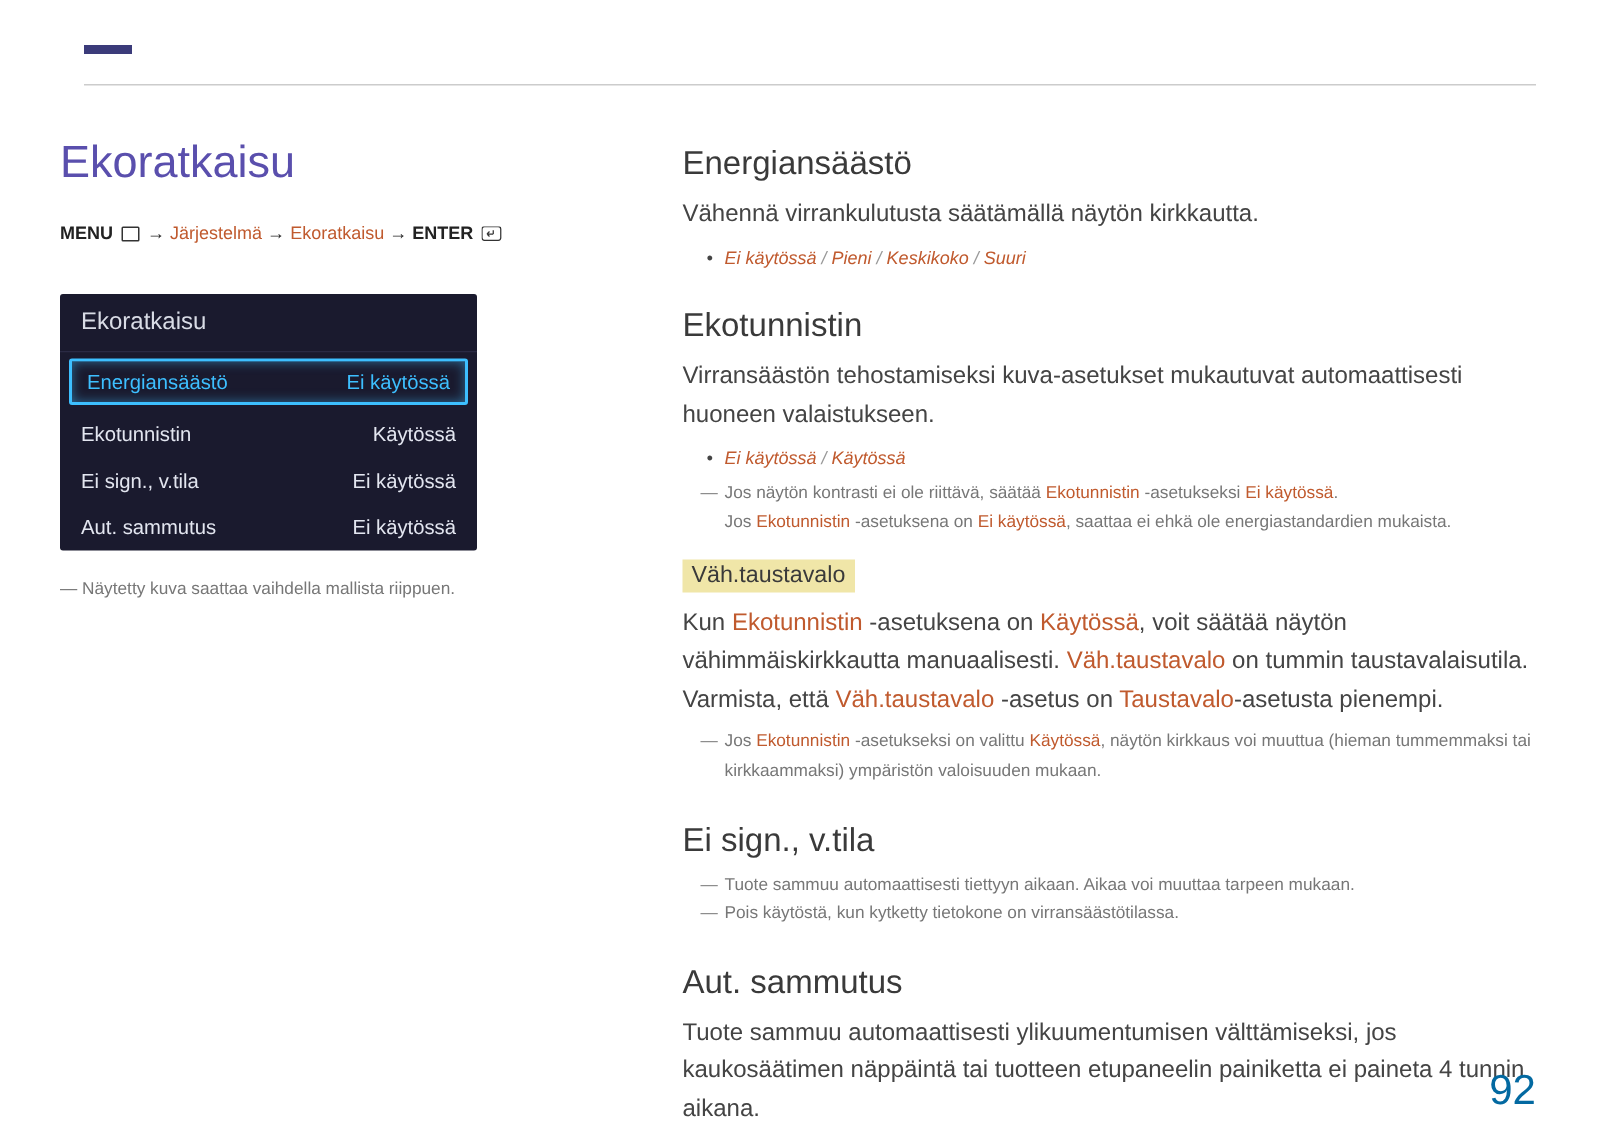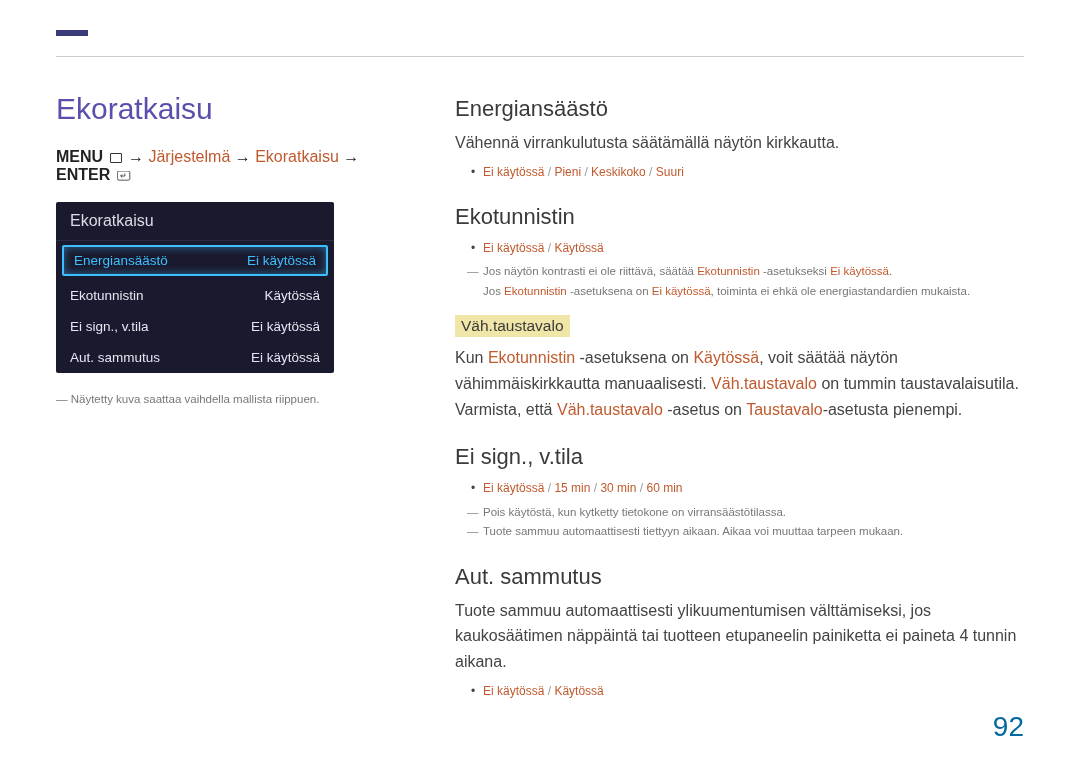--- a/index.html
+++ b/index.html
@@ -1,45 +1,45 @@
 <!DOCTYPE html>
 <html><head>
 <meta charset="utf-8">
 <style>
   * { box-sizing: border-box; margin: 0; padding: 0; }
   html, body { width: 1080px; height: 763px; background: #fff; font-family: Arial, Helvetica, sans-serif; color: #333; }
   .page { width: 1080px; height: 763px; position: relative; padding: 0; }
   .topbar { position: absolute; left: 56px; top: 30px; width: 32px; height: 6px; background: #3b3b7a; }
   .hr-top { position: absolute; left: 56px; right: 56px; top: 56px; border-top: 1px solid #ccc; }
-  .left-col { position: absolute; left: 56px; top: 92px; width: 330px; }
+  .left-col { position: absolute; left: 40px; top: 92px; width: 330px; }
   .right-col { position: absolute; left: 455px; top: 96px; right: 56px; }
   .page-num { position: absolute; right: 56px; bottom: 20px; font-size: 28px; color: #0369a1; font-weight: 300; }
 
   h1.main-title { font-size: 30px; font-weight: 400; color: #5a4fad; margin-bottom: 22px; }
-  .breadcrumb { font-size: 16px; color: #222; margin-bottom: 18px; }
+  .breadcrumb { font-size: 12px; color: #222; margin-bottom: 34px; }
   .breadcrumb .accent { color: #c05a2e; }
   .breadcrumb .icon-box { display:inline-block; width:12px; height:10px; border:1px solid #333; border-radius:1px; vertical-align:middle; margin:0 2px; position:relative;}
   .breadcrumb .enter-icon { display:inline-block; width:14px; height:10px; vertical-align:middle; margin-left:2px; }
 
   .osd-box { width: 278px; background: #1a1a2e; border-radius: 2px; overflow: hidden; margin-bottom: 18px; }
   .osd-title { color: #d9dce6; font-size: 16px; font-weight: 400; padding: 10px 14px; border-bottom: 1px solid #2a2a44; }
   .osd-row { display:flex; justify-content:space-between; align-items:center; color:#e3e6f0; font-size:13.5px; padding: 8px 14px; }
   .osd-row .val { color:#e3e6f0; }
   .osd-row.selected { background: #1a1a2e; padding:4px 6px; }
   .osd-row.selected .inner { display:flex; justify-content:space-between; align-items:center; width:100%; padding:6px 10px; border: 2px solid #3dbfff; border-radius:2px; box-shadow: inset 0 0 8px rgba(61,191,255,0.5); color:#3dbfff; }
   .osd-row.selected .label, .osd-row.selected .val { color:#3dbfff; }
 
   .footnote { font-size: 11.5px; color: #777; line-height: 1.5; }
   .footnote::before { content: "― "; color:#777; }
 
   .right-col h2 { font-size: 22px; font-weight: 400; color: #3a3a3a; margin-bottom: 8px; margin-top: 0; }
   .right-col .section + .section { margin-top: 22px; }
   .right-col p { font-size: 16px; color: #444; line-height: 1.6; margin-bottom: 6px; }
   .right-col ul { list-style: none; margin: 4px 0 4px 0; }
-  .right-col ul.bullets > li { font-size: 12px; color:#444; line-height:1.7; padding-left: 28px; position:relative; }
+  .right-col ul.bullets > li { font-size: 12px; color:#444; line-height:1.7; padding-left: 28px; position:relative;font-style:italic; }
   .right-col ul.bullets > li::before { content: "•"; position:absolute; left:16px; color:#444; }
   .right-col ul.dashes > li { font-size: 11.5px; color:#777; line-height:1.7; padding-left: 28px; position:relative; }
   .right-col ul.dashes > li::before { content: "―"; position:absolute; left:12px; color:#888; }
   .accent { color: #c05a2e; }
   .sep { color: #999; }
   .subhead { display:inline-block; background: #f0e6a8; color:#3a3a3a; font-size:15.5px; padding: 2px 6px; margin-top: 10px; margin-bottom: 8px; }
 </style>
 </head>
 <body>
 <div class="page">
@@ -98,48 +98,49 @@
       <p>Vähennä virrankulutusta säätämällä näytön kirkkautta.</p>
       <ul class="bullets">
         <li>
           <span class="accent">Ei käytössä</span><span class="sep"> / </span><span class="accent">Pieni</span><span class="sep"> / </span><span class="accent">Keskikoko</span><span class="sep"> / </span><span class="accent">Suuri</span>
         </li>
       </ul>
     </div>
 
     <div class="section">
       <h2>Ekotunnistin</h2>
+      <p>Virransäästön tehostamiseksi kuva-asetukset mukautuvat automaattisesti huoneen valaistukseen.</p>
       <ul class="bullets">
         <li>
           <span class="accent">Ei käytössä</span><span class="sep"> / </span><span class="accent">Käytössä</span>
         </li>
       </ul>
       <ul class="dashes">
         <li>
           <span>Jos näytön kontrasti ei ole riittävä, säätää </span><span class="accent">Ekotunnistin</span><span> -asetukseksi </span><span class="accent">Ei käytössä</span><span>.</span><br>
-          <span>Jos </span><span class="accent">Ekotunnistin</span><span> -asetuksena on </span><span class="accent">Ei käytössä</span><span>, toiminta ei ehkä ole energiastandardien mukaista.</span>
+          <span>Jos </span><span class="accent">Ekotunnistin</span><span> -asetuksena on </span><span class="accent">Ei käytössä</span><span>, saattaa ei ehkä ole energiastandardien mukaista.</span>
         </li>
       </ul>
 
       <div class="subhead">Väh.taustavalo</div>
       <p>
         <span>Kun </span><span class="accent">Ekotunnistin</span><span> -asetuksena on </span><span class="accent">Käytössä</span><span>, voit säätää näytön vähimmäiskirkkautta manuaalisesti. </span><span class="accent">Väh.taustavalo</span><span> on tummin taustavalaisutila. Varmista, että </span><span class="accent">Väh.taustavalo</span><span> -asetus on </span><span class="accent">Taustavalo</span><span>-asetusta pienempi.</span>
       </p>
+      <ul class="dashes">
+        <li>
+          <span>Jos </span><span class="accent">Ekotunnistin</span><span> -asetukseksi on valittu </span><span class="accent">Käytössä</span><span>, näytön kirkkaus voi muuttua (hieman tummemmaksi tai kirkkaammaksi) ympäristön valoisuuden mukaan.</span>
+        </li>
+      </ul>
     </div>
 
     <div class="section">
       <h2>Ei sign., v.tila</h2>
-      <ul class="bullets">
-        <li>
-          <span class="accent">Ei käytössä</span><span class="sep"> / </span><span class="accent">15 min</span><span class="sep"> / </span><span class="accent">30 min</span><span class="sep"> / </span><span class="accent">60 min</span>
-        </li>
-      </ul>
       <ul class="dashes">
+        <li>Tuote sammuu automaattisesti tiettyyn aikaan. Aikaa voi muuttaa tarpeen mukaan.</li>
         <li>Pois käytöstä, kun kytketty tietokone on virransäästötilassa.</li>
-        <li>Tuote sammuu automaattisesti tiettyyn aikaan. Aikaa voi muuttaa tarpeen mukaan.</li>
       </ul>
     </div>
 
     <div class="section">
       <h2>Aut. sammutus</h2>
       <p>Tuote sammuu automaattisesti ylikuumentumisen välttämiseksi, jos kaukosäätimen näppäintä tai tuotteen etupaneelin painiketta ei paineta 4 tunnin aikana.</p>
       <ul class="bullets">
         <li>
           <span class="accent">Ei käytössä</span><span class="sep"> / </span><span class="accent">Käytössä</span>
         </li>

